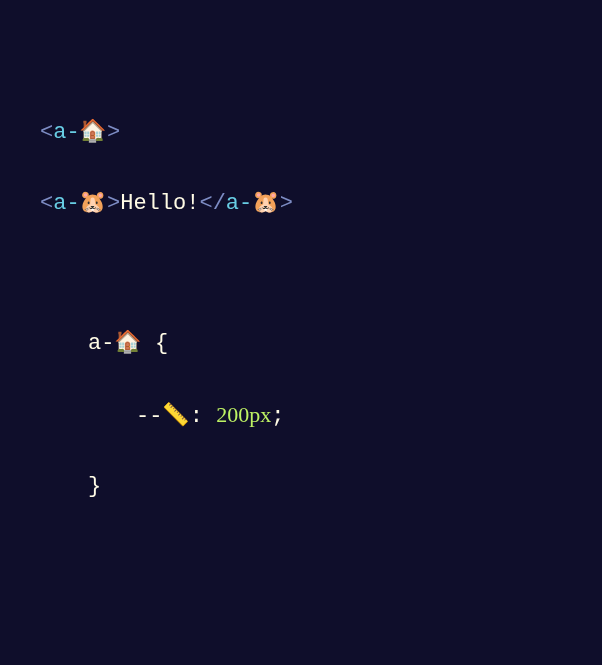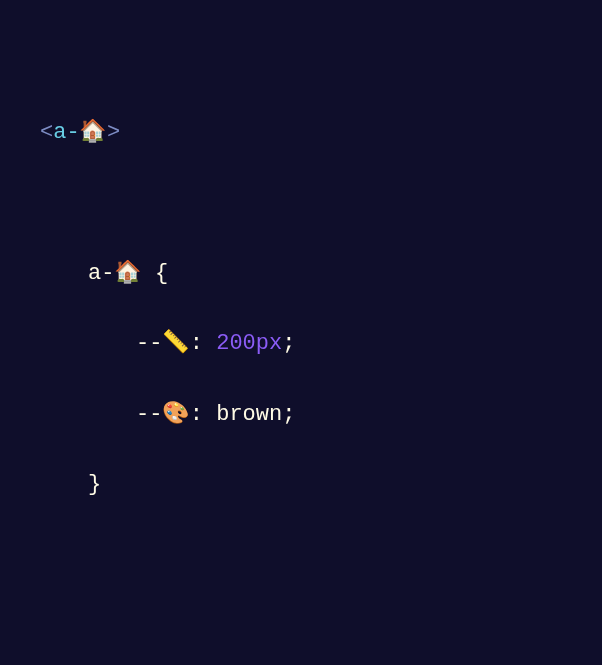--- a/index.html
+++ b/index.html
@@ -12,35 +12,35 @@
     line-height: 1.6;
     padding: 80px 40px;
     overflow: hidden;
   }
   .code-block { white-space: pre; }
   .line { display: block; }
   .punct { color: #7d8cc4; }
   .tag { color: #68cde4; }
   .text { color: #fffbe6; }
   .prop { color: #fffbe6; }
-  .num { color: #8b5cf6; }
+  .num { color: #bef264; font-family: Liberation Serif, serif; }
   .val { color: #fffbe6; }
   .emoji { font-style: normal; }
   .indent1 { padding-left: 48px; }
   .indent2 { padding-left: 96px; }
 </style>
 </head>
 <body>
 
 <div class="code-block">
 <span class="line"><span class="punct">&lt;</span><span class="tag">a-</span><span class="emoji">🏠</span><span class="punct">&gt;</span></span>
+<span class="line"><span class="punct">&lt;</span><span class="tag">a-</span><span class="emoji">🐹</span><span class="punct">&gt;</span><span class="text">Hello!</span><span class="punct">&lt;/</span><span class="tag">a-</span><span class="emoji">🐹</span><span class="punct">&gt;</span></span>
 <span class="line"> </span>
 <span class="line indent1"><span class="text">a-</span><span class="emoji">🏠</span><span class="text"> {</span></span>
 <span class="line indent2"><span class="prop">--</span><span class="emoji">📏</span><span class="text">: </span><span class="num">200px</span><span class="text">;</span></span>
-<span class="line indent2"><span class="prop">--</span><span class="emoji">🎨</span><span class="text">: </span><span class="val">brown</span><span class="text">;</span></span>
 <span class="line indent1"><span class="text">}</span></span>
 
 
 
 
 
 
 </div>
 
 </body></html>

